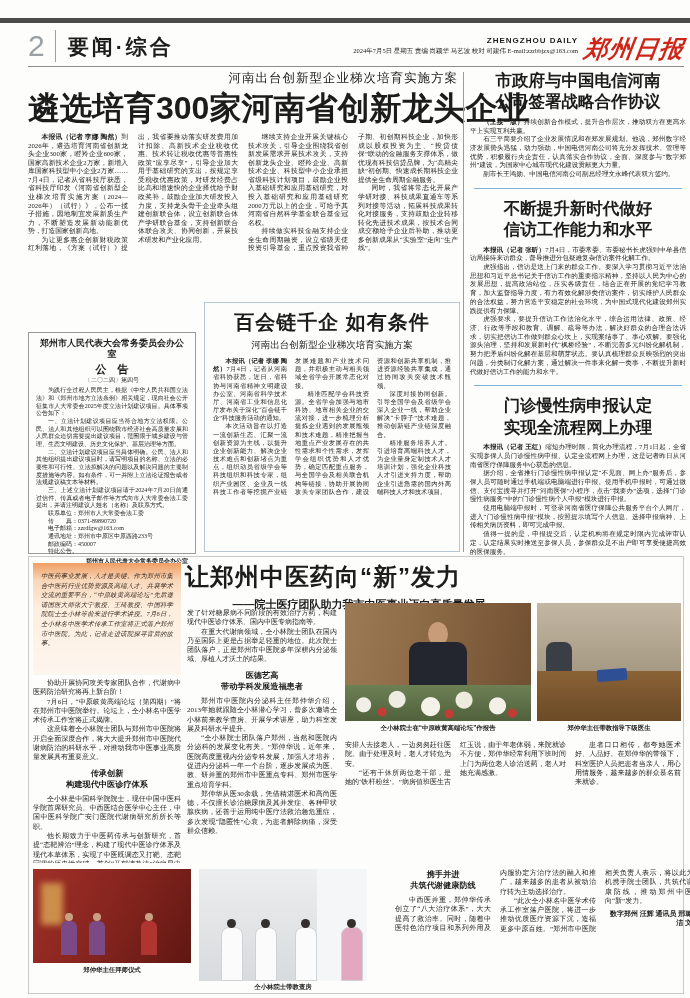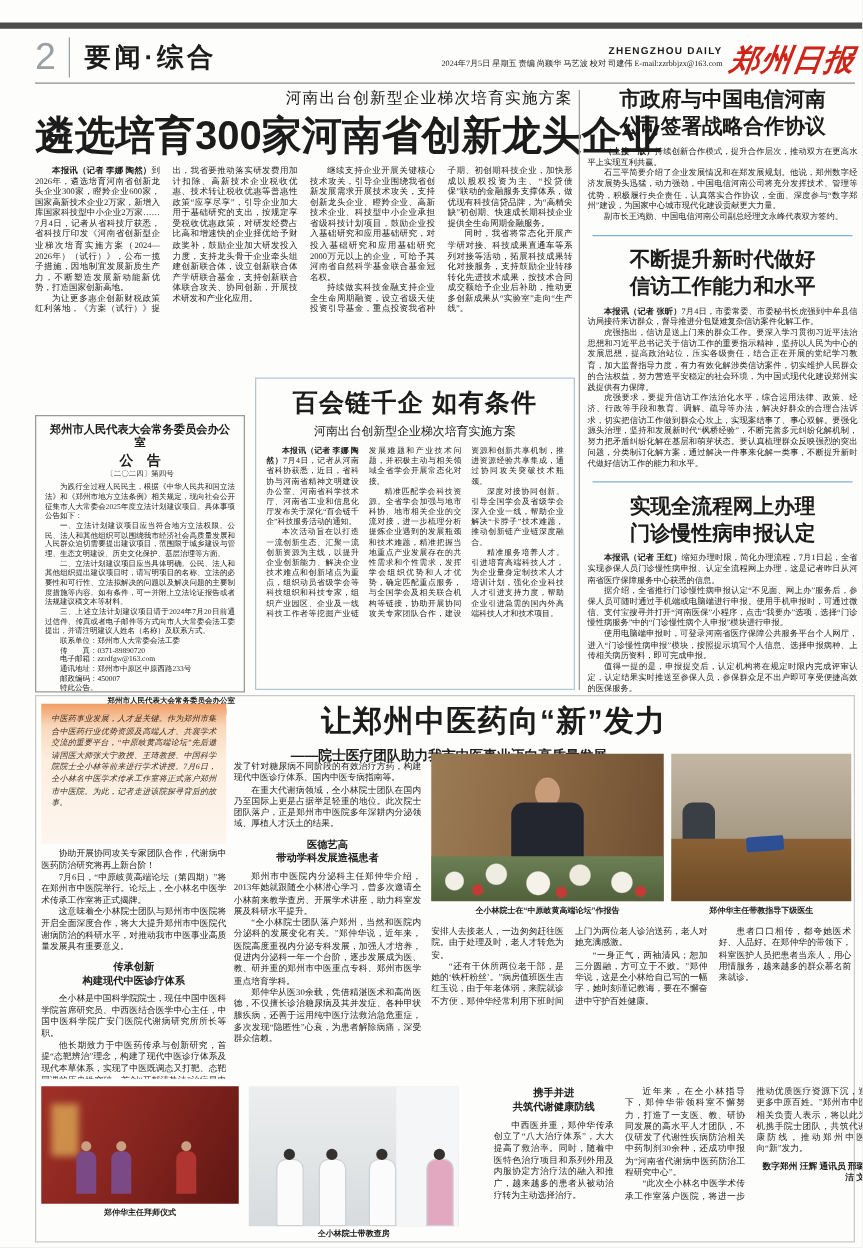--- a/index.html
+++ b/index.html
@@ -48,21 +48,21 @@
   
   .baihui{left:176px;top:232px;width:256px;height:250px;border:1px solid #b5c6d4;padding:6px 8px;box-sizing:border-box;}
   .bh-hl{font-family:"Liberation Sans",sans-serif;font-weight:bold;font-size:20px;text-align:center;letter-spacing:1px;}
   .bh-sub{font-size:9.5px;text-align:center;margin:3px 0 5px;}
   .bh-body{column-count:3;column-gap:8px;font-size:6.3px;line-height:1.3;text-align:justify;height:192px;overflow:hidden;}
   
   .bs{left:0;top:486px;width:656px;height:438px;border:1px solid #c9c9c9;box-sizing:border-box;}
   .peach{left:4px;top:6px;width:148px;height:112px;box-sizing:border-box;padding:8px 8px;
          background:linear-gradient(180deg,#f09e63 0%,#f9d8bb 16%,#fdeede 40%,#fdf6ef 100%);
          font-size:6.4px;line-height:1.5;font-style:italic;text-align:justify;color:#3a2d24;}
-  .tcm-hl{font-family:"Liberation Sans",sans-serif;font-weight:bold;font-size:24px;text-align:right;letter-spacing:1px;}
+  .tcm-hl{font-family:"Liberation Sans",sans-serif;font-weight:bold;font-size:24px;text-align:left;letter-spacing:1px;}
   .tcm-sub{font-family:"Liberation Sans",sans-serif;font-weight:bold;font-size:11px;text-align:center;margin-top:4px;}
   .tcol{font-size:7px;line-height:1.33;text-align:justify;overflow:hidden;}
   .sh{font-family:"Liberation Sans",sans-serif;font-weight:bold;text-align:center;text-indent:0;
       font-size:8.2px;line-height:1.35;margin:5px 0;}
   .cap{font-family:"Liberation Sans",sans-serif;font-weight:bold;font-size:6.4px;text-align:center;}
   .byl{text-indent:0;text-align:right;font-weight:bold;margin-top:4px;}
   .cols3{column-count:3;column-gap:9px;}
   .noind{text-indent:0;}
   
   .ph{overflow:hidden;}
@@ -150,22 +150,22 @@
         </div>
         <div class="rbody">
           <p><span class="boldlead">本报讯（记者 张昕）</span><span>7月4日，市委常委、市委秘书长虎强到中牟县信访局接待来访群众，督导推进分包疑难复杂信访案件化解工作。</span></p>
           <p>虎强指出，信访是送上门来的群众工作。要深入学习贯彻习近平法治思想和习近平总书记关于信访工作的重要指示精神，坚持以人民为中心的发展思想，提高政治站位，压实各级责任，结合正在开展的党纪学习教育，加大监督指导力度，有力有效化解涉类信访案件，切实维护人民群众的合法权益，努力营造平安稳定的社会环境，为中国式现代化建设郑州实践提供有力保障。</p>
           <p>虎强要求，要提升信访工作法治化水平，综合运用法律、政策、经济、行政等手段和教育、调解、疏导等办法，解决好群众的合理合法诉求，切实把信访工作做到群众心坎上，实现案结事了、事心双解。要强化源头治理，坚持和发展新时代“枫桥经验”，不断完善多元纠纷化解机制，努力把矛盾纠纷化解在基层和萌芽状态。要认真梳理群众反映强烈的突出问题，分类制订化解方案，通过解决一件事来化解一类事，不断提升新时代做好信访工作的能力和水平。</p>
         </div>
       </div>
       <div class="bdiv"></div>
       <div>
         <div class="rhead">
-          <div>实现全流程网上办理</div>
-            <div>门诊慢性病申报认定</div>
+          <div>门诊慢性病申报认定</div>
+            <div>实现全流程网上办理</div>
         </div>
         <div class="rbody">
           <p><span class="boldlead">本报讯（记者 王红）</span><span>缩短办理时限，简化办理流程，7月1日起，全省实现参保人员门诊慢性病申报、认定全流程网上办理，这是记者昨日从河南省医疗保障服务中心获悉的信息。</span></p>
           <p>据介绍，全省推行门诊慢性病申报认定“不见面、网上办”服务后，参保人员可随时通过手机端或电脑端进行申报。使用手机申报时，可通过微信、支付宝搜寻并打开“河南医保”小程序，点击“我要办”选项，选择“门诊慢性病服务”中的“门诊慢性病个人申报”模块进行申报。</p>
           <p>使用电脑端申报时，可登录河南省医疗保障公共服务平台个人网厅，进入“门诊慢性病申报”模块，按照提示填写个人信息、选择申报病种、上传相关病历资料，即可完成申报。</p>
           <p>值得一提的是，申报提交后，认定机构将在规定时限内完成评审认定，认定结果实时推送至参保人员，参保群众足不出户即可享受便捷高效的医保服务。</p>
         </div>
       </div>
     </div>
 
@@ -244,21 +244,20 @@
           <div>传承创新</div>
             <div>构建现代中医诊疗体系</div>
         </div>
         <p>仝小林是中国科学院院士，现任中国中医科学院首席研究员、中西医结合医学中心主任，中国中医科学院广安门医院代谢病研究所所长等职。</p>
         <p>他长期致力于中医药传承与创新研究，首提“态靶辨治”理念，构建了现代中医诊疗体系及现代本草体系，实现了中医既调态又打靶、态靶同调的历史性突破，首创“开郁清热法”治疗早中期糖尿病，研</p>
       </div>
 
       <div class="abs tcol cols3" style="left:316px;top:184px;width:336px;height:120px;">
         <p class="noind">安排人去接老人，一边匆匆赶往医院。由于处理及时，老人才转危为安。</p>
         <p>“还有干休所两位老干部，是她的‘铁杆粉丝’。”病房值班医生吉红玉说，由于年老体弱，来院就诊不方便，郑仲华经常利用下班时间上门为两位老人诊治送药，老人对她充满感激。</p>
-        <p>“一身正气，两袖清风；恕加三分圆融，方可立于不败。”郑仲华说，这是仝小林给自己写的一幅字，她时刻谨记教诲，要在不懈奋进中守护百姓健康。</p>
         <p>患者口口相传，都夸她医术好、人品好。在郑仲华的带领下，科室医护人员把患者当亲人，用心用情服务，越来越多的群众慕名前来就诊。</p>
       </div>
 
       <div class="abs ph ph3" style="left:4px;top:312px;width:158px;height:94px;">
         <div class="gold"></div>
         <div class="f" style="left:28px;"></div>
         <div class="f" style="left:56px;"></div>
         <div class="f fr" style="left:108px;"></div>
       </div>
       <div class="abs cap" style="left:4px;top:409px;width:158px;">郑仲华主任拜师仪式</div>
@@ -271,20 +270,19 @@
         <div class="f pink" style="left:142px;"></div>
       </div>
       <div class="abs cap" style="left:170px;top:426px;width:168px;">仝小林院士带教查房</div>
 
       <div class="abs tcol cols3" style="left:346px;top:312px;width:306px;height:122px;margin-left:20px;">
         <div class="sh" style="margin-top:0;">
           <div>携手并进</div>
             <div>共筑代谢健康防线</div>
         </div>
         <p>中西医并重，郑仲华传承创立了“八大治疗体系”，大大提高了救治率。同时，随着中医特色治疗项目和系列外用及内服协定方治疗法的融入和推广，越来越多的患者从被动治疗转为主动选择治疗。</p>
-        <p>近年来，在仝小林指导下，郑仲华带领科室不懈努力，打造了一支医、教、研协同发展的高水平人才团队，不仅研发了代谢性疾病防治相关中药制剂30余种，还成功申报为“河南省代谢病中医药防治工程研究中心”。</p>
         <p>“此次仝小林名中医学术传承工作室落户医院，将进一步推动优质医疗资源下沉，造福更多中原百姓。”郑州市中医院相关负责人表示，将以此为契机携手院士团队，共筑代谢健康防线，推动郑州中医药向“新”发力。</p>
         <p class="byl">数字郑州 汪辉 通讯员 邢璐 朱洁 文/图</p>
       </div>
 
     </div>
   </div>
 </div>
 
 </body></html>

